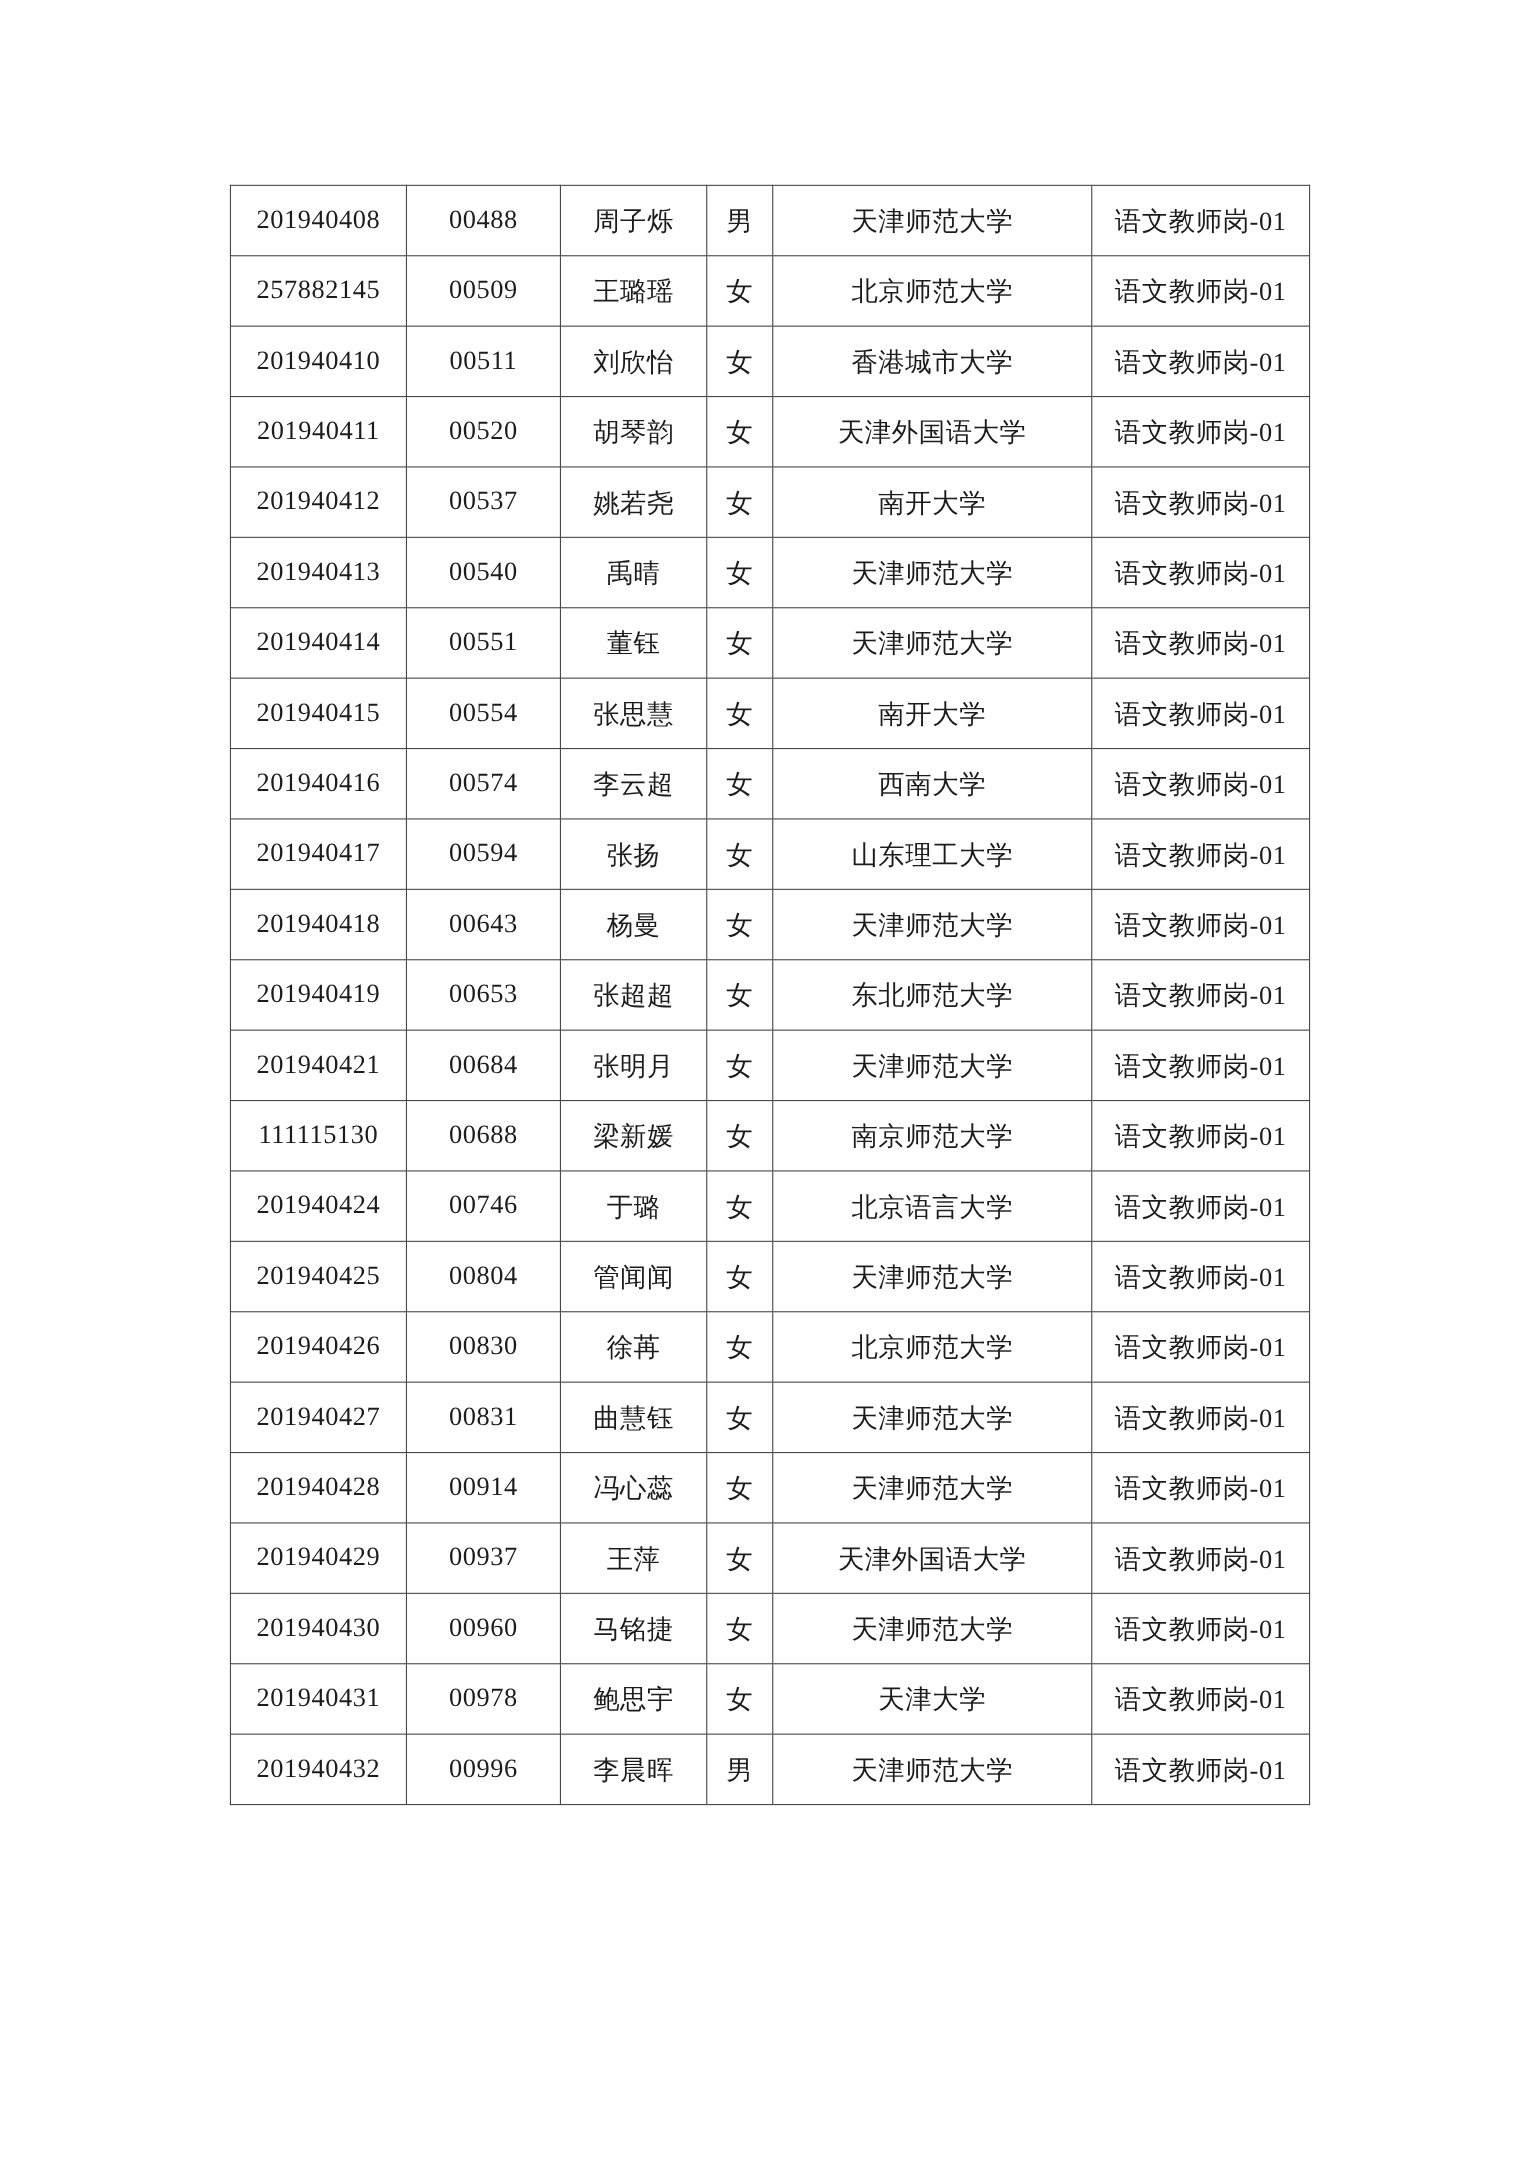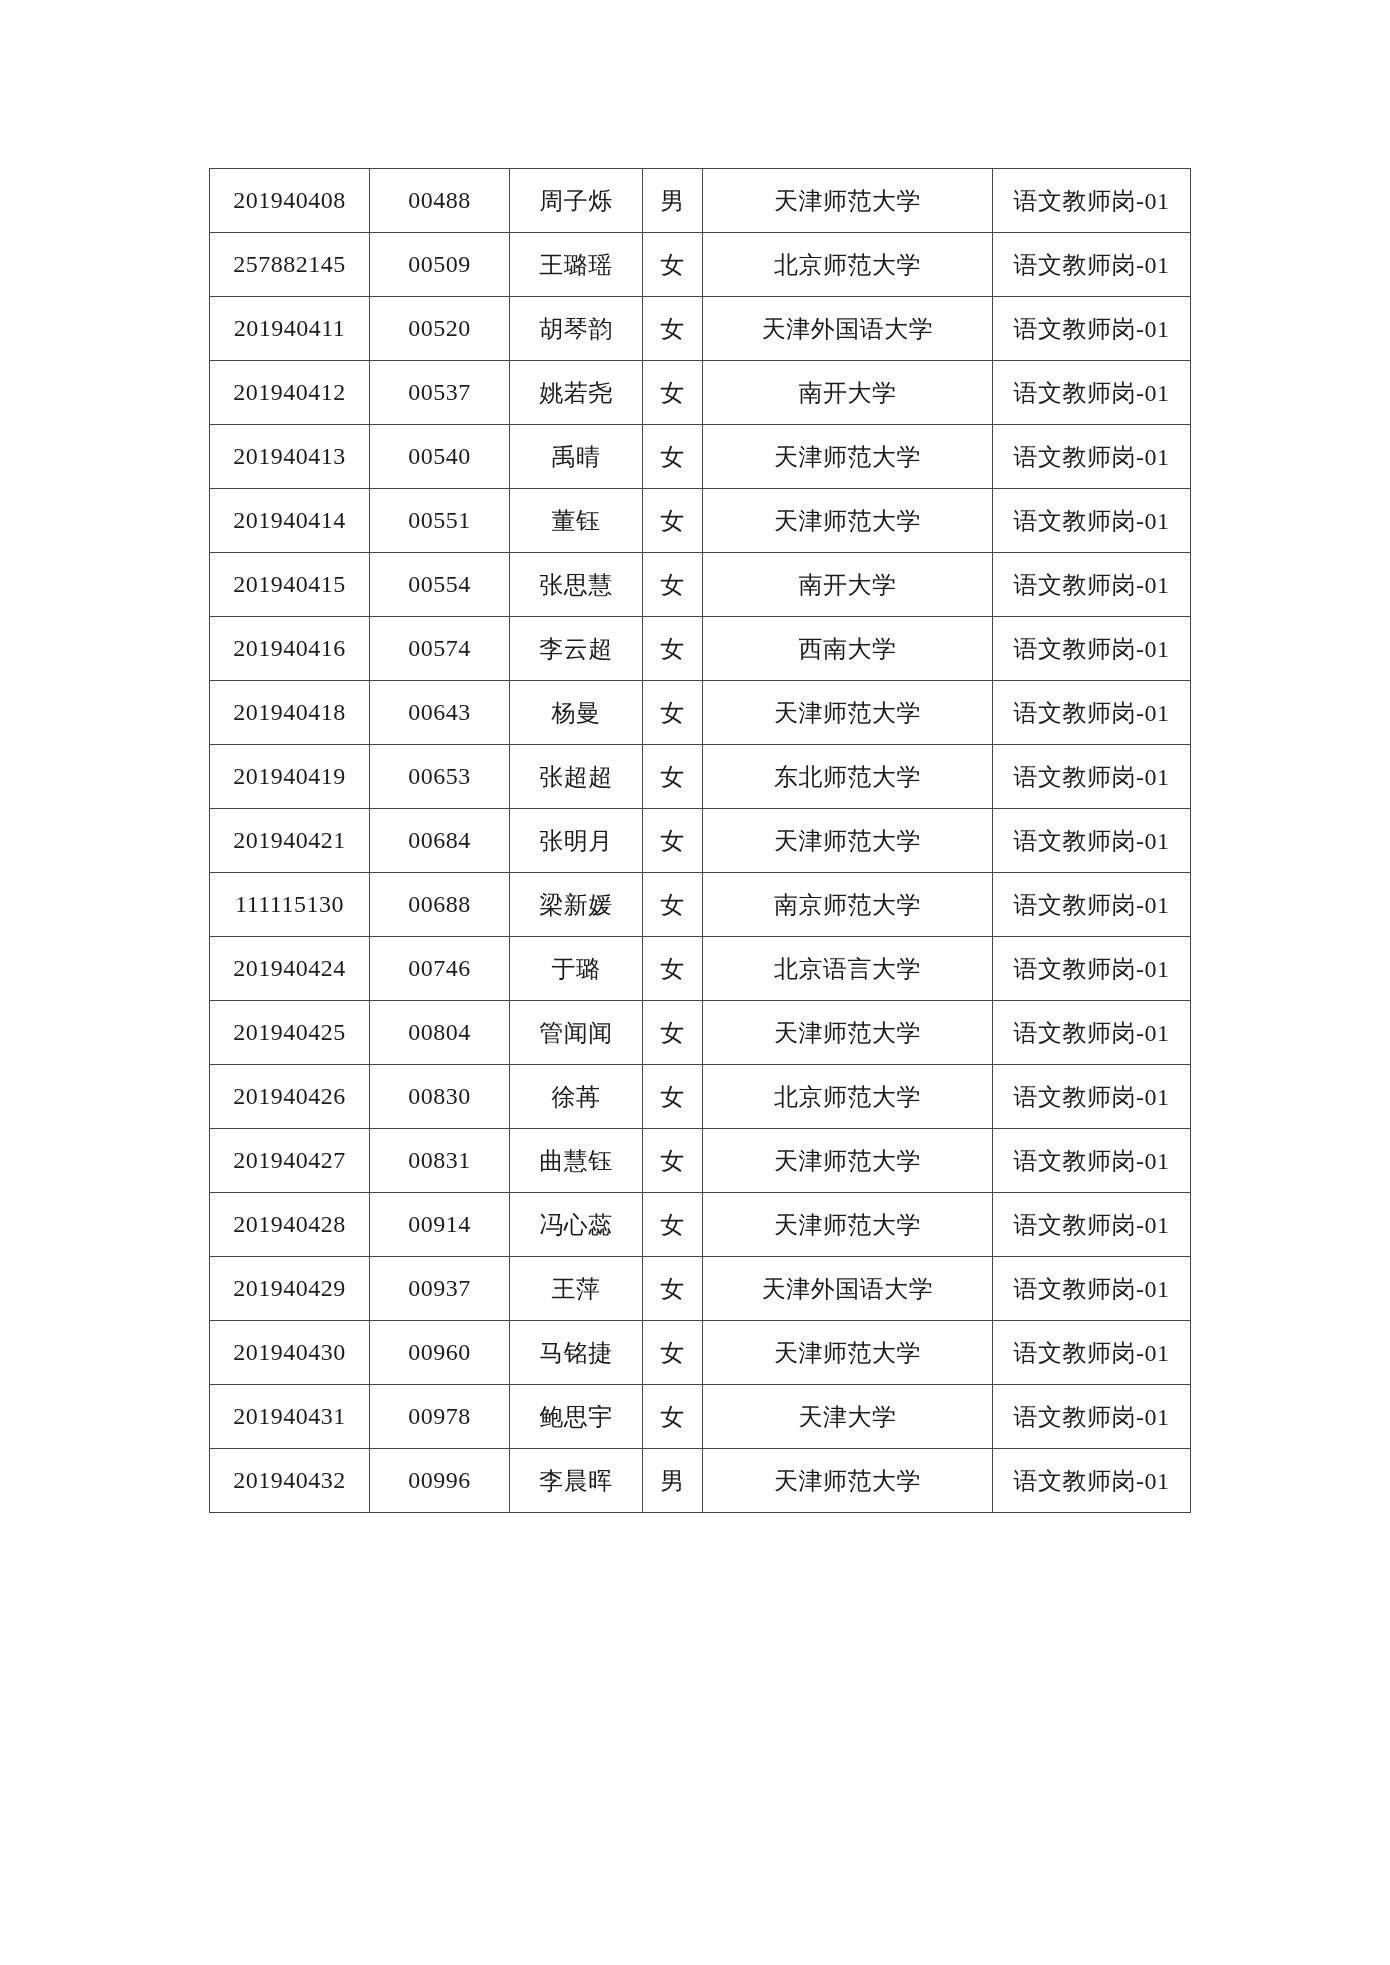--- a/index.html
+++ b/index.html
@@ -71,20 +71,28 @@
         </tr>
         <tr>
           <td>257882145</td>
           <td>00509</td>
           <td>王璐瑶</td>
           <td>女</td>
           <td>北京师范大学</td>
           <td>语文教师岗-01</td>
         </tr>
         <tr>
+          <td>201940410</td>
+          <td>00511</td>
+          <td>刘欣怡</td>
+          <td>女</td>
+          <td>香港城市大学</td>
+          <td>语文教师岗-01</td>
+        </tr>
+        <tr>
           <td>201940411</td>
           <td>00520</td>
           <td>胡琴韵</td>
           <td>女</td>
           <td>天津外国语大学</td>
           <td>语文教师岗-01</td>
         </tr>
         <tr>
           <td>201940412</td>
           <td>00537</td>
@@ -116,20 +124,28 @@
           <td>女</td>
           <td>南开大学</td>
           <td>语文教师岗-01</td>
         </tr>
         <tr>
           <td>201940416</td>
           <td>00574</td>
           <td>李云超</td>
           <td>女</td>
           <td>西南大学</td>
+          <td>语文教师岗-01</td>
+        </tr>
+        <tr>
+          <td>201940417</td>
+          <td>00594</td>
+          <td>张扬</td>
+          <td>女</td>
+          <td>山东理工大学</td>
           <td>语文教师岗-01</td>
         </tr>
         <tr>
           <td>201940418</td>
           <td>00643</td>
           <td>杨曼</td>
           <td>女</td>
           <td>天津师范大学</td>
           <td>语文教师岗-01</td>
         </tr>

